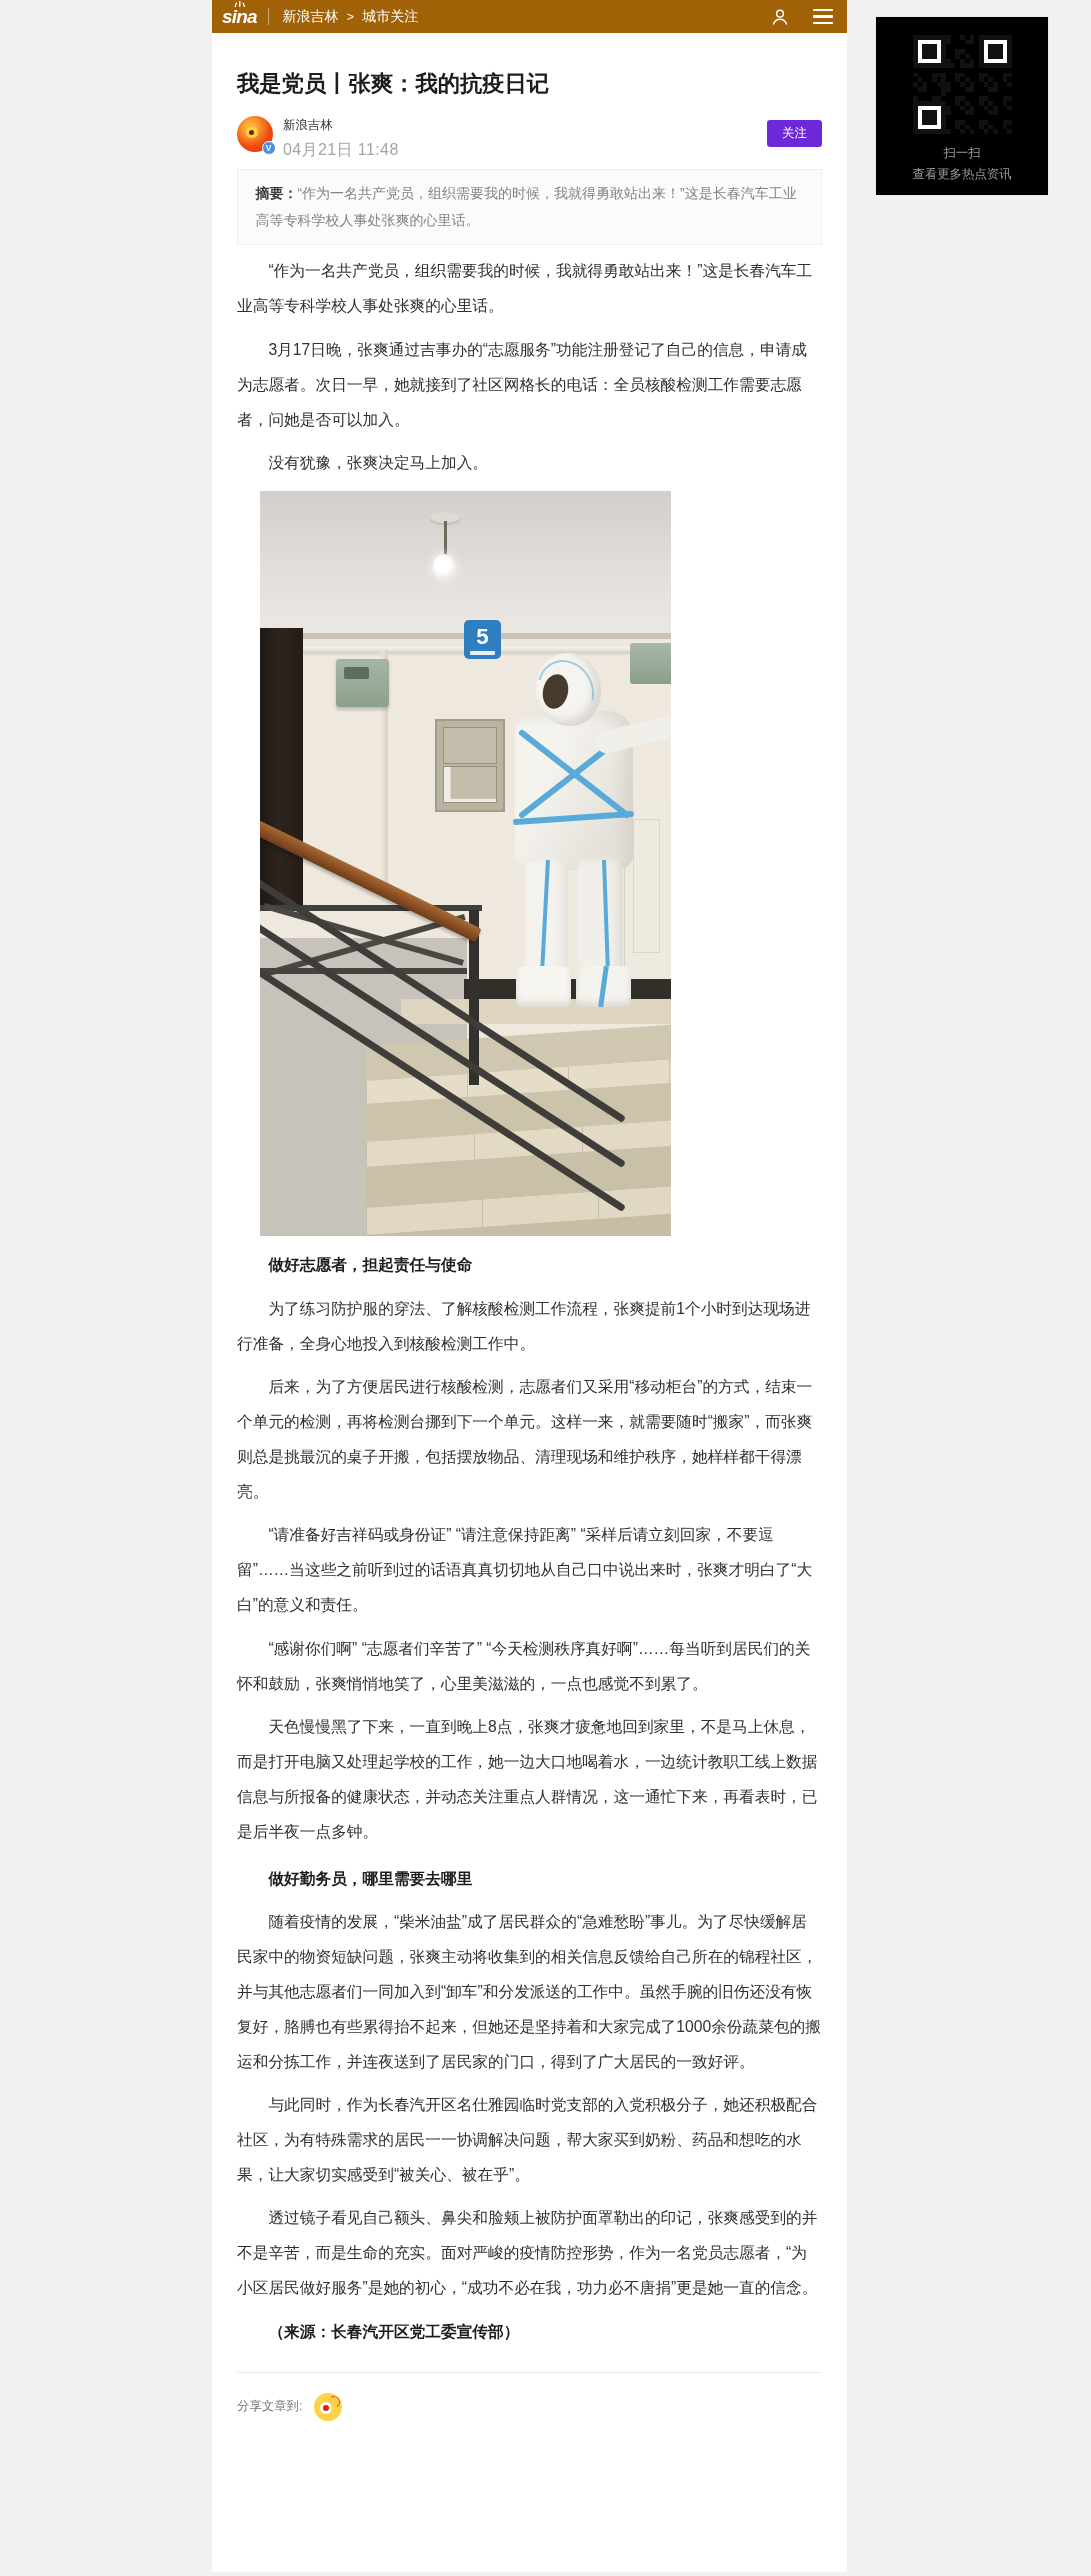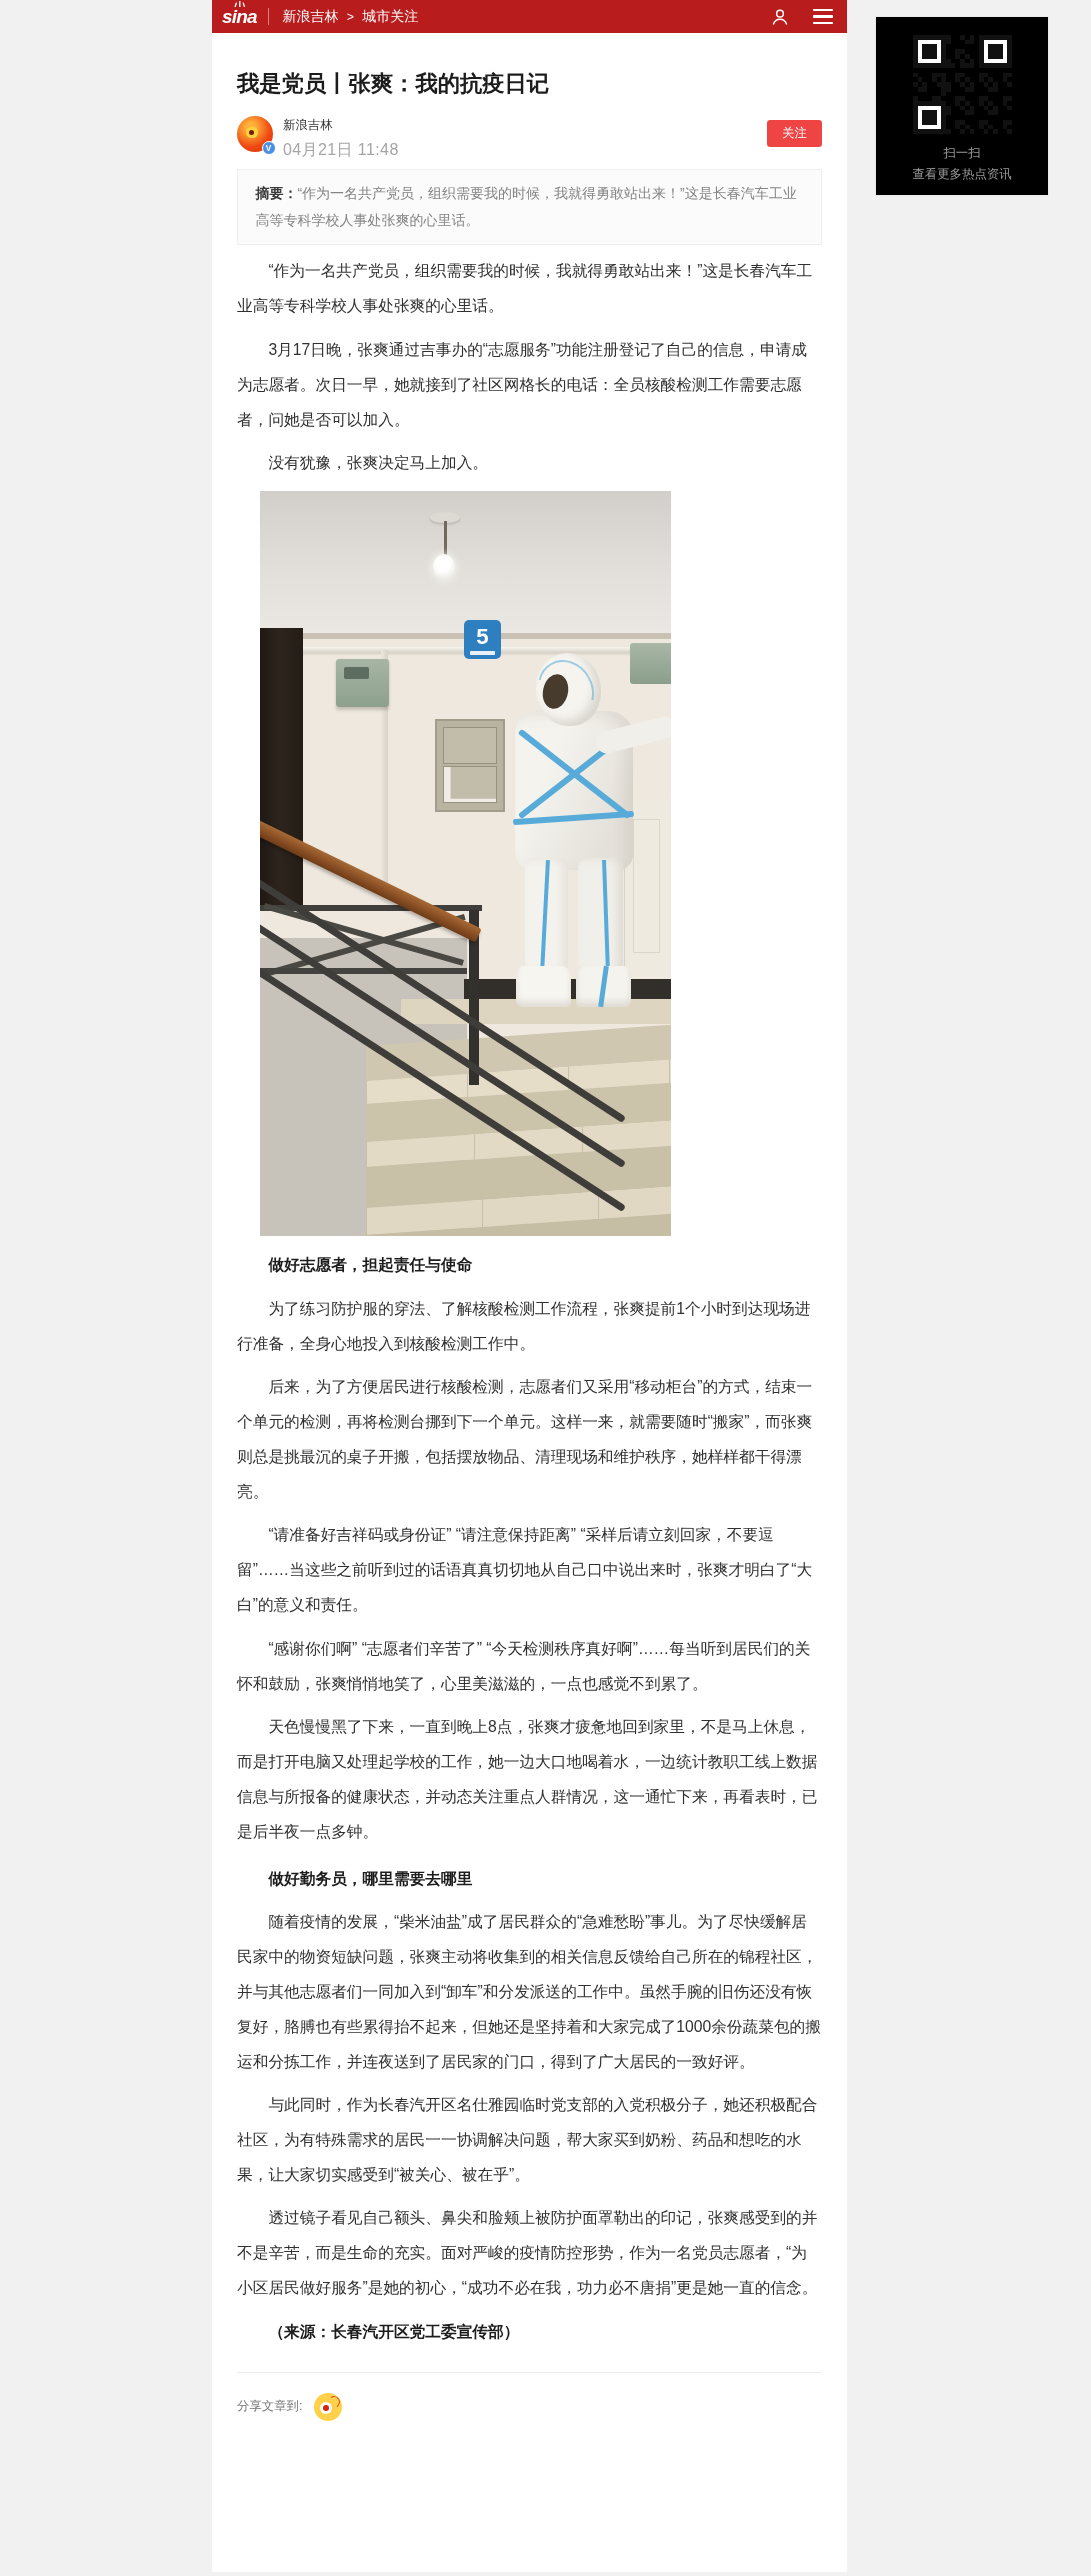--- a/index.html
+++ b/index.html
@@ -5,21 +5,21 @@
   html,body{margin:0;padding:0;}
   body{
     width:1091px;height:2576px;position:relative;
     background:#f1f1f1;
     font-family:"Liberation Sans","DejaVu Sans",sans-serif;
     overflow:hidden;
   }
   
   .column{position:absolute;left:212px;top:0;width:635px;min-height:2572px;background:#ffffff;}
   
-  .header{height:33px;background:#b91c1c;display:flex;align-items:center;}
+  .header{height:33px;background:#a16207;display:flex;align-items:center;}
   .logo{color:#fff;font-weight:bold;font-style:italic;font-size:19px;margin-left:10px;letter-spacing:-0.8px;position:relative;}
   .logo-crown{position:absolute;top:-5px;left:11.6px;width:11.6px;height:6.6px;}
   .logo-divider{width:0.8px;height:16.5px;background:rgba(255,255,255,.45);margin:0 13.2px 0 11.6px;}
   .breadcrumb{color:#fff;font-size:14px;display:flex;align-items:center;gap:8.3px;}
   .crumb-sep{font-size:12.4px;opacity:.95;}
   .header-right{margin-left:auto;display:flex;align-items:center;gap:21.5px;margin-right:13.2px;}
   .icon-btn{width:21.5px;height:21.5px;display:flex;align-items:center;justify-content:center;cursor:pointer;}
   .hamburger{display:flex;flex-direction:column;gap:4.1px;}
   .hamburger span{display:block;width:20px;height:2.5px;background:#fff;border-radius:0.8px;}
   
@@ -29,21 +29,21 @@
   .avatar{position:absolute;left:0;top:1.7px;width:36px;height:36px;border-radius:50%;
     background:radial-gradient(circle at 38% 32%,#ffb23a 14%,#ef4a12 58%,#d72f08 100%);}
   .avatar-eye{position:absolute;left:9px;top:10.8px;width:11.6px;height:11.6px;border-radius:50%;background:#ffd23f;}
   .avatar-eye:after{content:"";position:absolute;left:3.3px;top:3.3px;width:5px;height:5px;border-radius:50%;background:#7a1a05;}
   .v-badge{position:absolute;right:-2.5px;bottom:-2.5px;width:14px;height:14px;border-radius:50%;
     background:#4a8fe2;border:1.7px solid #fff;color:#fff;font-size:8.3px;font-weight:bold;
     display:flex;align-items:center;justify-content:center;box-sizing:border-box;}
   .author-meta{position:absolute;left:46px;top:2.5px;}
   .author-name{font-size:12.4px;color:#333;}
   .author-date{font-size:16px;color:#a5a5a5;margin-top:5.8px;letter-spacing:0.4px;}
-  .follow-btn{position:absolute;right:0;top:5.8px;width:55px;height:26.5px;background:#ef4444;color:#fff;
+  .follow-btn{position:absolute;right:0;top:5.8px;width:55px;height:26.5px;background:#6d28d9;color:#fff;
     font-size:12.4px;border:none;border-radius:3.3px;cursor:pointer;font-family:inherit;}
   .summary{margin-top:13.2px;background:#fbfbfb;border:0.8px solid #efefef;padding:10.8px 17.4px;
     font-size:14px;line-height:26.5px;color:#848484;}
   .summary b{color:#3a3a3a;}
   .article p{font-size:15.7px;line-height:35px;color:#303030;margin:8.3px 0;text-indent:2em;}
   .article .section-h{font-size:15.7px;line-height:35px;color:#1d1d1d;margin:11.6px 0 8.3px;text-indent:2em;font-weight:bold;}
   .article .source-line{font-weight:bold;color:#1d1d1d;}
   
   .photo{position:relative;width:411px;height:745px;margin:10.8px 0 10.8px 23px;overflow:hidden;background:#eee8de;}
   .ph{position:absolute;}

